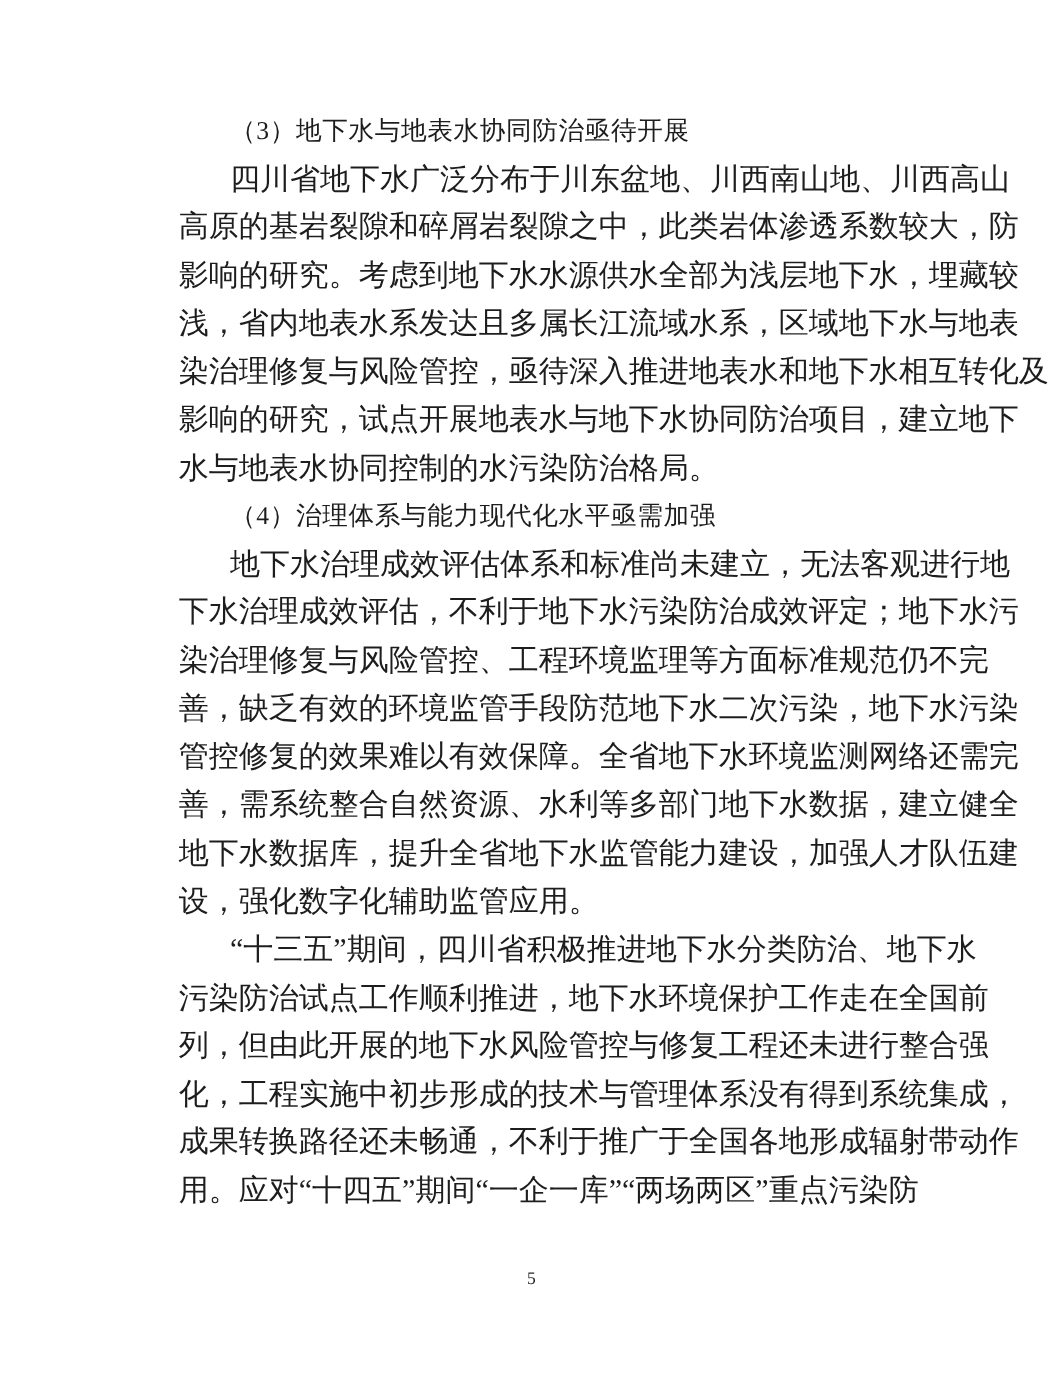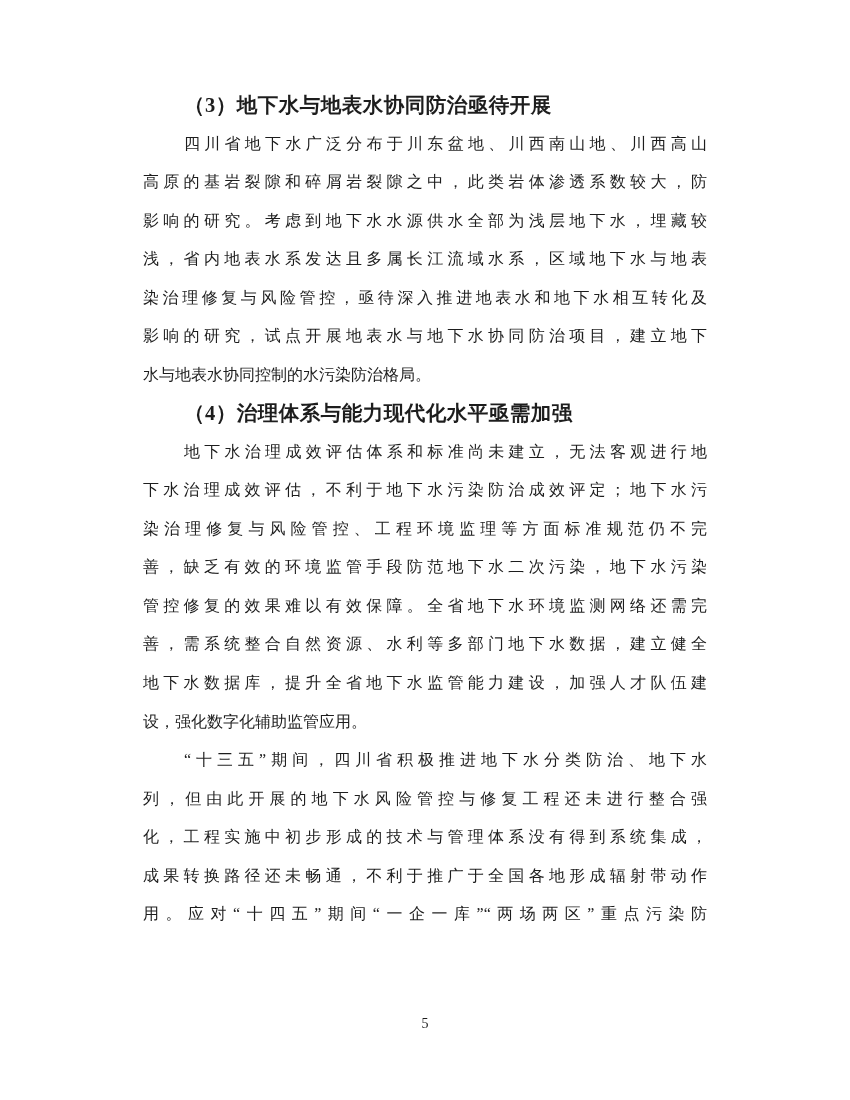--- a/index.html
+++ b/index.html
@@ -18,41 +18,41 @@
   }
   .text-block {
     position: absolute;
     left: 143px;
     top: 86px;
     width: 564px;
   }
   .doc-line {
     height: 38.54px;
     line-height: 38.54px;
-    font-size: 16px;
+    font-size: 24px;
     white-space: nowrap;
     box-sizing: border-box;
     width: 564px;
     text-align: justify;
     text-align-last: justify;
     -moz-text-align-last: justify;
   }
   .doc-line.first {
     padding-left: 41px;
   }
   .doc-line.last {
     text-align: center;
     text-align-last: left;
     -moz-text-align-last: left;
   }
   .doc-heading {
     height: 38.54px;
     line-height: 38.54px;
     font-size: 20.5px;
-    font-weight: bold;
+    font-weight: normal;
     padding-left: 41px;
     box-sizing: border-box;
     width: 564px;
     margin: 0;
     white-space: nowrap;
     letter-spacing: 0.5px;
     text-align: left;
   }
   .page-number {
     position: absolute;
@@ -84,20 +84,21 @@
     <div class="doc-line first">地下水治理成效评估体系和标准尚未建立，无法客观进行地</div>
     <div class="doc-line">下水治理成效评估，不利于地下水污染防治成效评定；地下水污</div>
     <div class="doc-line">染治理修复与风险管控、工程环境监理等方面标准规范仍不完</div>
     <div class="doc-line">善，缺乏有效的环境监管手段防范地下水二次污染，地下水污染</div>
     <div class="doc-line">管控修复的效果难以有效保障。全省地下水环境监测网络还需完</div>
     <div class="doc-line">善，需系统整合自然资源、水利等多部门地下水数据，建立健全</div>
     <div class="doc-line">地下水数据库，提升全省地下水监管能力建设，加强人才队伍建</div>
     <div class="doc-line last">设，强化数字化辅助监管应用。</div>
 
     <div class="doc-line first">“十三五”期间，四川省积极推进地下水分类防治、地下水</div>
+    <div class="doc-line">污染防治试点工作顺利推进，地下水环境保护工作走在全国前</div>
     <div class="doc-line">列，但由此开展的地下水风险管控与修复工程还未进行整合强</div>
     <div class="doc-line">化，工程实施中初步形成的技术与管理体系没有得到系统集成，</div>
     <div class="doc-line">成果转换路径还未畅通，不利于推广于全国各地形成辐射带动作</div>
     <div class="doc-line">用。应对“十四五”期间“一企一库”“两场两区”重点污染防</div>
 
   </div>
 
   <div class="page-number">5</div>
 </div>
 

